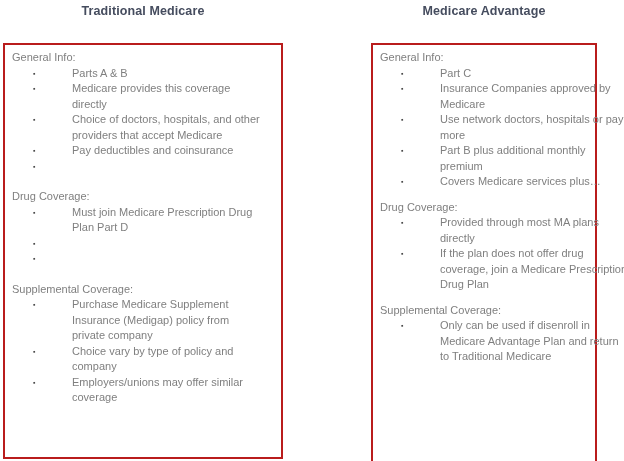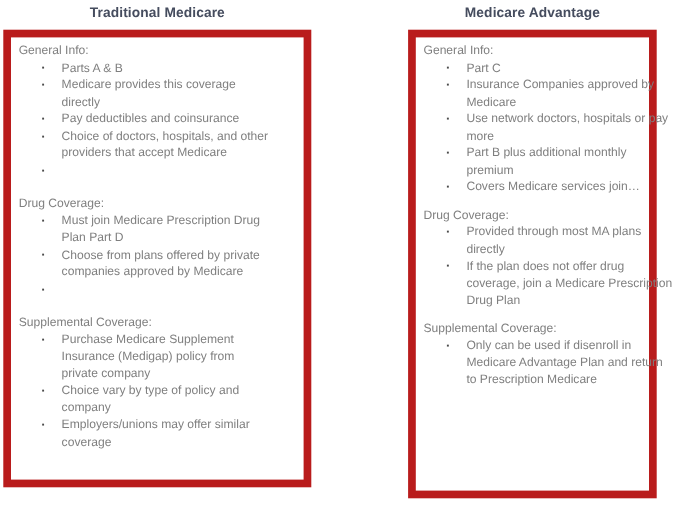--- a/index.html
+++ b/index.html
@@ -12,37 +12,37 @@
   }
   .col { position: absolute; top: 4px; }
   .col-left  { left: 3px;   width: 280px; }
   .col-right { left: 339px; width: 226px; padding-left: 32px; }
   .title {
     text-align: center;
     font-weight: bold;
     font-size: 12.5px;
     line-height: 15px;
     color: #454c5e;
-    margin-bottom: 8px;
+    margin-bottom: 24px;
     letter-spacing: 0.1px;
   }
   .box {
-    border: 7px solid #b91c1c;
+    border: 2px solid #b91c1c;
     box-sizing: border-box;
     padding: 5px 7px;
     color: #7f7f7f;
     font-size: 11px;
     line-height: 15.5px;
   }
   .col-left  .box { height: 416px; }
   .col-right .box { height: 426px; }
   .col-left  .section + .section { margin-top: 15px; }
   .col-right .section + .section { margin-top: 10px; }
   .heading { white-space: nowrap; }
-  .item { display: flex; padding-left: 21px; }
+  .item { display: flex; padding-left: 21px; gap: 21px; }
   .bullet {
     flex: none;
     width: 18px;
     font-size: 7px;
     line-height: 15.5px;
     color: #4a4a4a;
   }
   .text { white-space: pre; }
 </style>
 </head>
@@ -61,45 +61,43 @@
             <span class="bullet">▪</span>
             <span class="text">Parts A &amp; B</span>
           </div>
           <div class="item">
             <span class="bullet">▪</span>
             <span class="text">Medicare provides this coverage
 directly</span>
           </div>
           <div class="item">
             <span class="bullet">▪</span>
-            <span class="text">Pay deductibles and coinsurance</span>
+            <span class="text">Choice of doctors, hospitals, and other
+providers that accept Medicare</span>
           </div>
           <div class="item">
             <span class="bullet">▪</span>
-            <span class="text">Choice of doctors, hospitals, and other
-providers that accept Medicare</span>
+            <span class="text">Pay deductibles and coinsurance</span>
           </div>
           <div class="item">
             <span class="bullet">▪</span>
           </div>
         </div>
       </div>
 
       <div class="section">
         <div class="heading">Drug Coverage:</div>
         <div class="list">
           <div class="item">
             <span class="bullet">▪</span>
             <span class="text">Must join Medicare Prescription Drug
 Plan Part D</span>
           </div>
           <div class="item">
             <span class="bullet">▪</span>
-            <span class="text">Choose from plans offered by private
-companies approved by Medicare</span>
           </div>
           <div class="item">
             <span class="bullet">▪</span>
           </div>
         </div>
       </div>
 
       <div class="section">
         <div class="heading">Supplemental Coverage:</div>
         <div class="list">
@@ -146,21 +144,21 @@
             <span class="text">Use network doctors, hospitals or pay
 more</span>
           </div>
           <div class="item">
             <span class="bullet">▪</span>
             <span class="text">Part B plus additional monthly
 premium</span>
           </div>
           <div class="item">
             <span class="bullet">▪</span>
-            <span class="text">Covers Medicare services join…</span>
+            <span class="text">Covers Medicare services plus…</span>
           </div>
         </div>
       </div>
 
       <div class="section">
         <div class="heading">Drug Coverage:</div>
         <div class="list">
           <div class="item">
             <span class="bullet">▪</span>
             <span class="text">Provided through most MA plans
@@ -175,21 +173,21 @@
         </div>
       </div>
 
       <div class="section">
         <div class="heading">Supplemental Coverage:</div>
         <div class="list">
           <div class="item">
             <span class="bullet">▪</span>
             <span class="text">Only can be used if disenroll in
 Medicare Advantage Plan and return
-to Prescription Medicare</span>
+to Traditional Medicare</span>
           </div>
         </div>
       </div>
 
     </div>
   </div>
 
 </div>
 
 </body></html>

